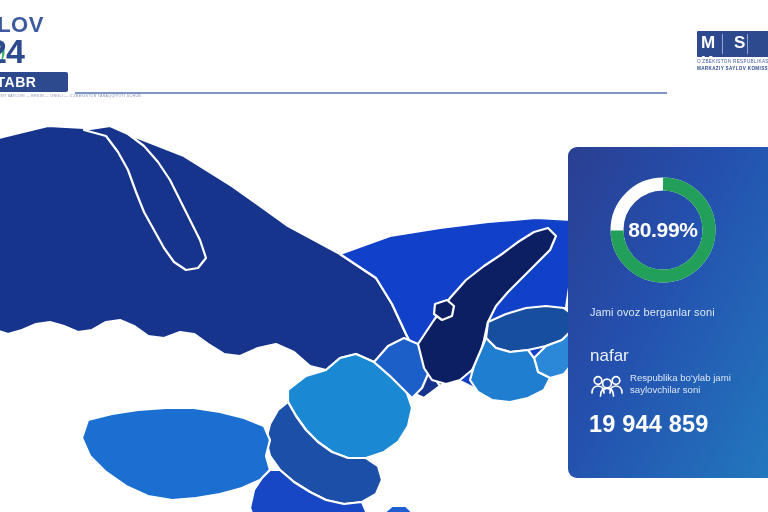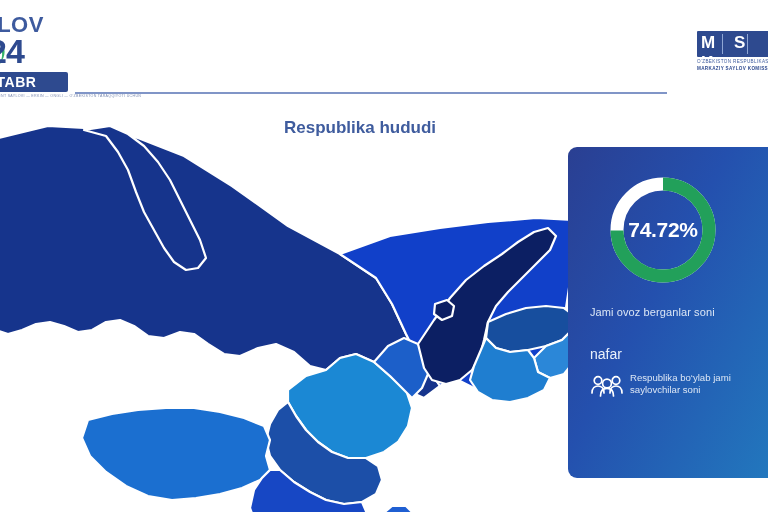--- a/index.html
+++ b/index.html
@@ -98,21 +98,21 @@
 
   .lbl-votes {
     position:absolute; left:22px; top:159px; font-size:11px; color:#dbe6f5;
     font-weight:normal; letter-spacing:.1px;
   }
   .num-votes {
     position:absolute; left:21px; top:172px; font-size:23.5px; font-weight:bold;
     color:#ffffff; letter-spacing:.2px;
   }
   .lbl-nafar {
-    position:absolute; left:22px; top:199px; font-size:14px; color:#eaf1fb;
+    position:absolute; left:22px; top:199px; font-size:17px; color:#eaf1fb;
   }
 
   .people-icon { position:absolute; left:22px; top:226px; width:34px; height:24px; }
   .lbl-total {
     position:absolute; left:62px; top:225px; width:140px;
     font-size:9.6px; color:#dbe6f5; line-height:12px;
   }
   .num-total {
     position:absolute; left:21px; top:264px; font-size:23.5px; font-weight:bold;
     color:#ffffff; letter-spacing:.2px;
@@ -142,21 +142,20 @@
 
   <div class="hdr-logo-right">
     <div class="msk-box"></div>
     <div class="msk-sep1"></div>
     <div class="msk-sep2"></div>
     <div class="msk-letters">M S K</div>
     <div class="msk-sub1">O‘ZBEKISTON RESPUBLIKASI</div>
     <div class="msk-sub2">MARKAZIY SAYLOV KOMISSIYASI</div>
   </div>
 
-  <div class="subtitle">Respublika hududi</div>
 
   <div class="map-wrap">
     <svg viewBox="0 0 586 404" xmlns="http://www.w3.org/2000/svg">
       <g stroke="#ffffff" stroke-width="2.2" stroke-linejoin="round">
 
         <path fill="#16348c" d="M10 30 L60 18 L96 20 L150 30 L196 48 L244 78 L300 118 L352 146 L388 170
              L404 196 L418 226 L430 250 L444 266 L452 278 L436 290 L418 282 L402 268
              L386 254 L368 246 L352 250 L338 262 L322 258 L306 244 L288 236 L270 240
              L252 248 L236 246 L220 236 L206 226 L192 224 L176 230 L160 228 L146 218
              L132 212 L118 214 L104 222 L90 224 L76 218 L62 214 L48 216 L34 222
@@ -212,33 +211,34 @@
     </svg>
   </div>
 
   <div class="panel">
 
     <div class="donut-wrap">
       <svg viewBox="0 0 118 118" xmlns="http://www.w3.org/2000/svg">
         <circle cx="59" cy="59" r="46" fill="none" stroke="#ffffff" stroke-width="13"></circle>
         <circle id="donut-arc" cx="59" cy="59" r="46" fill="none" stroke="#22a05a" stroke-width="13" stroke-linecap="butt" transform="rotate(-90 59 59)" stroke-dasharray="215.96061883013098 73.06590530012997" stroke-dashoffset="0"></circle>
       </svg>
-      <div class="donut-pct">74.72%</div>
+      <div class="donut-pct">80.99%</div>
     </div>
 
     <div class="lbl-votes">Jami ovoz berganlar soni</div>
     <div class="lbl-nafar">nafar</div>
 
     <svg class="people-icon" viewBox="0 0 34 24">
       <g fill="none" stroke="#ffffff" stroke-width="1.7" stroke-linecap="round">
         <circle cx="8" cy="7.5" r="3.8"></circle>
         <path d="M2 20 C2 15 5 13 8 13 C11 13 14 15 14 20"></path>
         <circle cx="26" cy="7.5" r="3.8"></circle>
         <path d="M20 20 C20 15 23 13 26 13 C29 13 32 15 32 20"></path>
         <circle cx="17" cy="10.5" r="4.4"></circle>
         <path d="M10.5 23 C10.5 17.5 13.6 15.4 17 15.4 C20.4 15.4 23.5 17.5 23.5 23"></path>
       </g>
     </svg>
 
     <div class="lbl-total">Respublika bo‘ylab jami saylovchilar soni</div>
+    <div class="num-total">19 944 859</div>
   </div>
 
 </div>
 
 </body></html>

